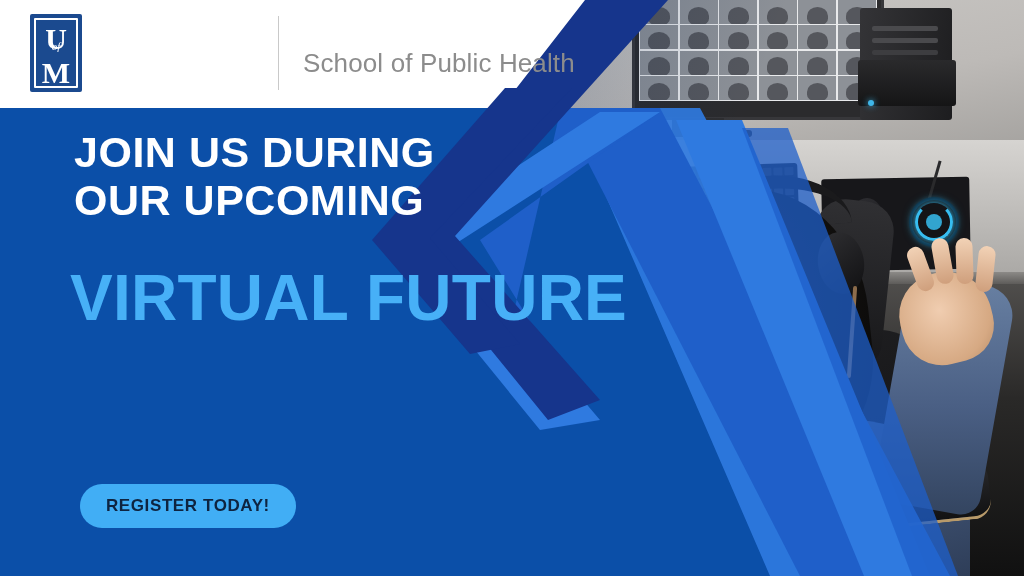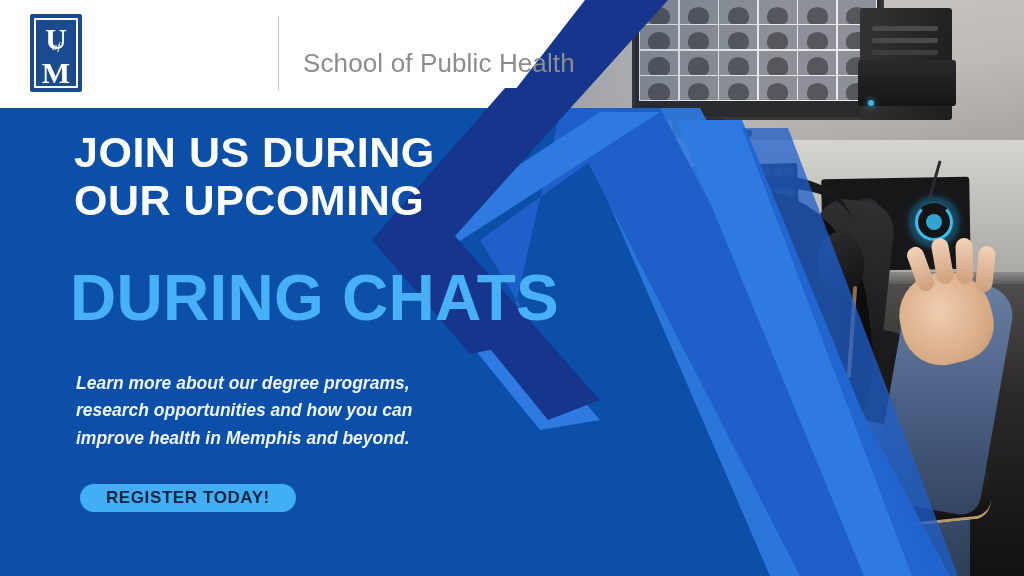--- a/index.html
+++ b/index.html
@@ -159,21 +159,21 @@
 
   .kicker { position:absolute; left:34px; top:20px; width:430px; color:#ffffff;
             font-size:43px; font-weight:700; line-height:1.12; letter-spacing:.012em; }
 
   .headline { position:absolute; left:30px; top:158px; color:#47b0f7;
             font-size:64px; font-weight:800; letter-spacing:.004em; line-height:1; white-space:nowrap; }
 
   .blurb { position:absolute; left:36px; top:262px; width:404px; color:#eef4fb;
             font-size:17.5px; font-style:italic; font-weight:700; line-height:1.56; }
 
-  .cta-btn { position:absolute; left:40px; top:376px; height:28px; padding:0 26px;
+  .cta-btn { position:absolute; left:40px; top:376px; height:44px; padding:0 26px;
             background:#41aef5; color:#0e2440; border:none; border-radius:23px;
             font-size:17px; font-weight:700; letter-spacing:.035em;
             font-family:"Liberation Sans", sans-serif; cursor:pointer;
             display:flex; align-items:center; justify-content:center; }
 
   .closing { position:absolute; left:306px; top:368px; width:340px; color:#ffffff;
             font-size:33px; font-weight:700; line-height:1.2; letter-spacing:.012em; }
 </style>
 </head>
 <body>
@@ -351,18 +351,17 @@
       <span class="logo-of">of</span>
       <span class="logo-m">M</span>
     </div>
   </div>
 
   <div class="divider"></div>
   <div class="unit-name">School of Public Health</div>
 
   <div class="content">
     <div class="kicker">JOIN US DURING OUR UPCOMING</div>
-    <div class="headline">DURING CHATS</div>
-    <div class="blurb">Learn more about our degree programs, research opportunities and how you can improve health in Memphis and beyond.</div>
+    <div class="headline">VIRTUAL FUTURE</div>
     <button class="cta-btn">REGISTER TODAY!</button>
   </div>
 
 </div>
 
 </body></html>

